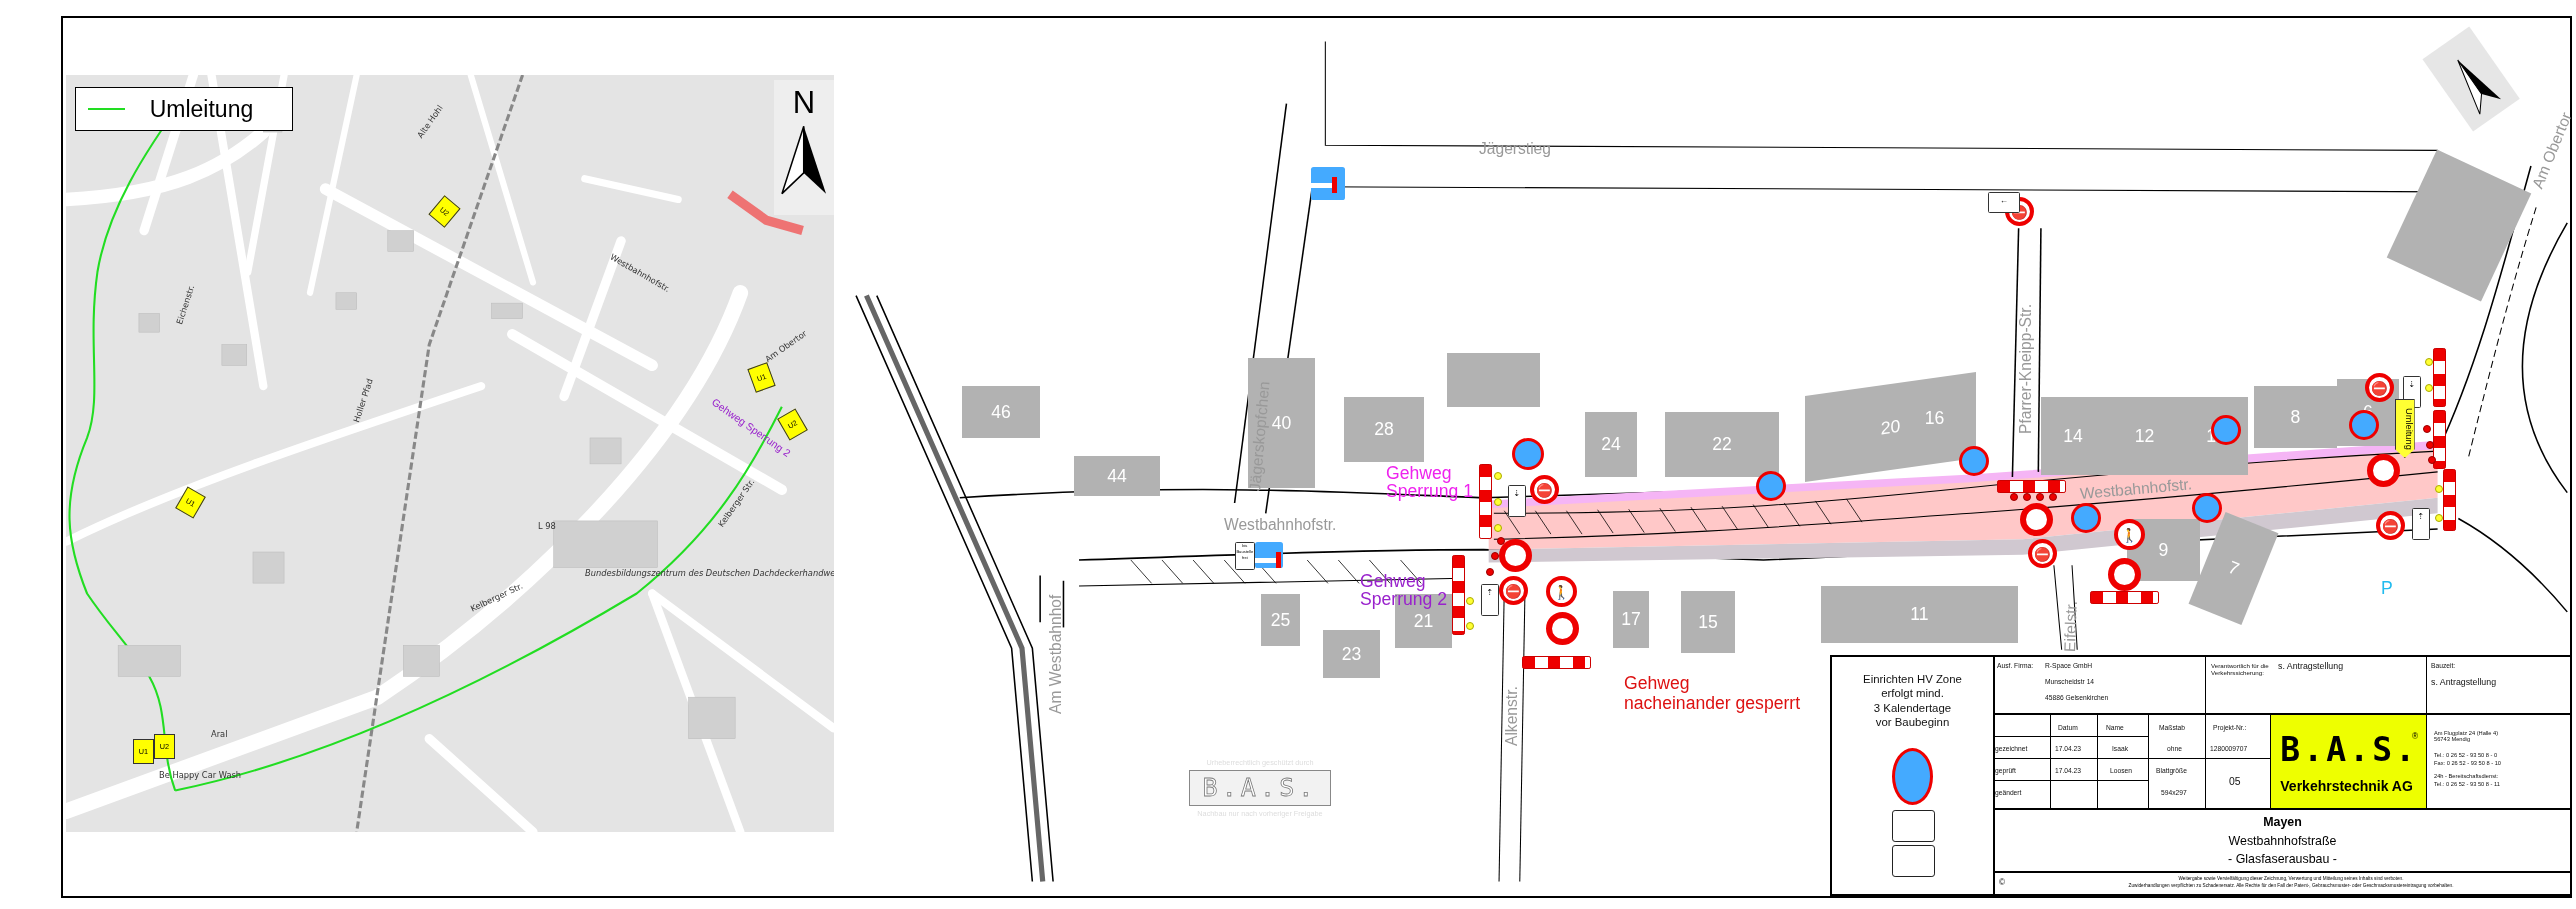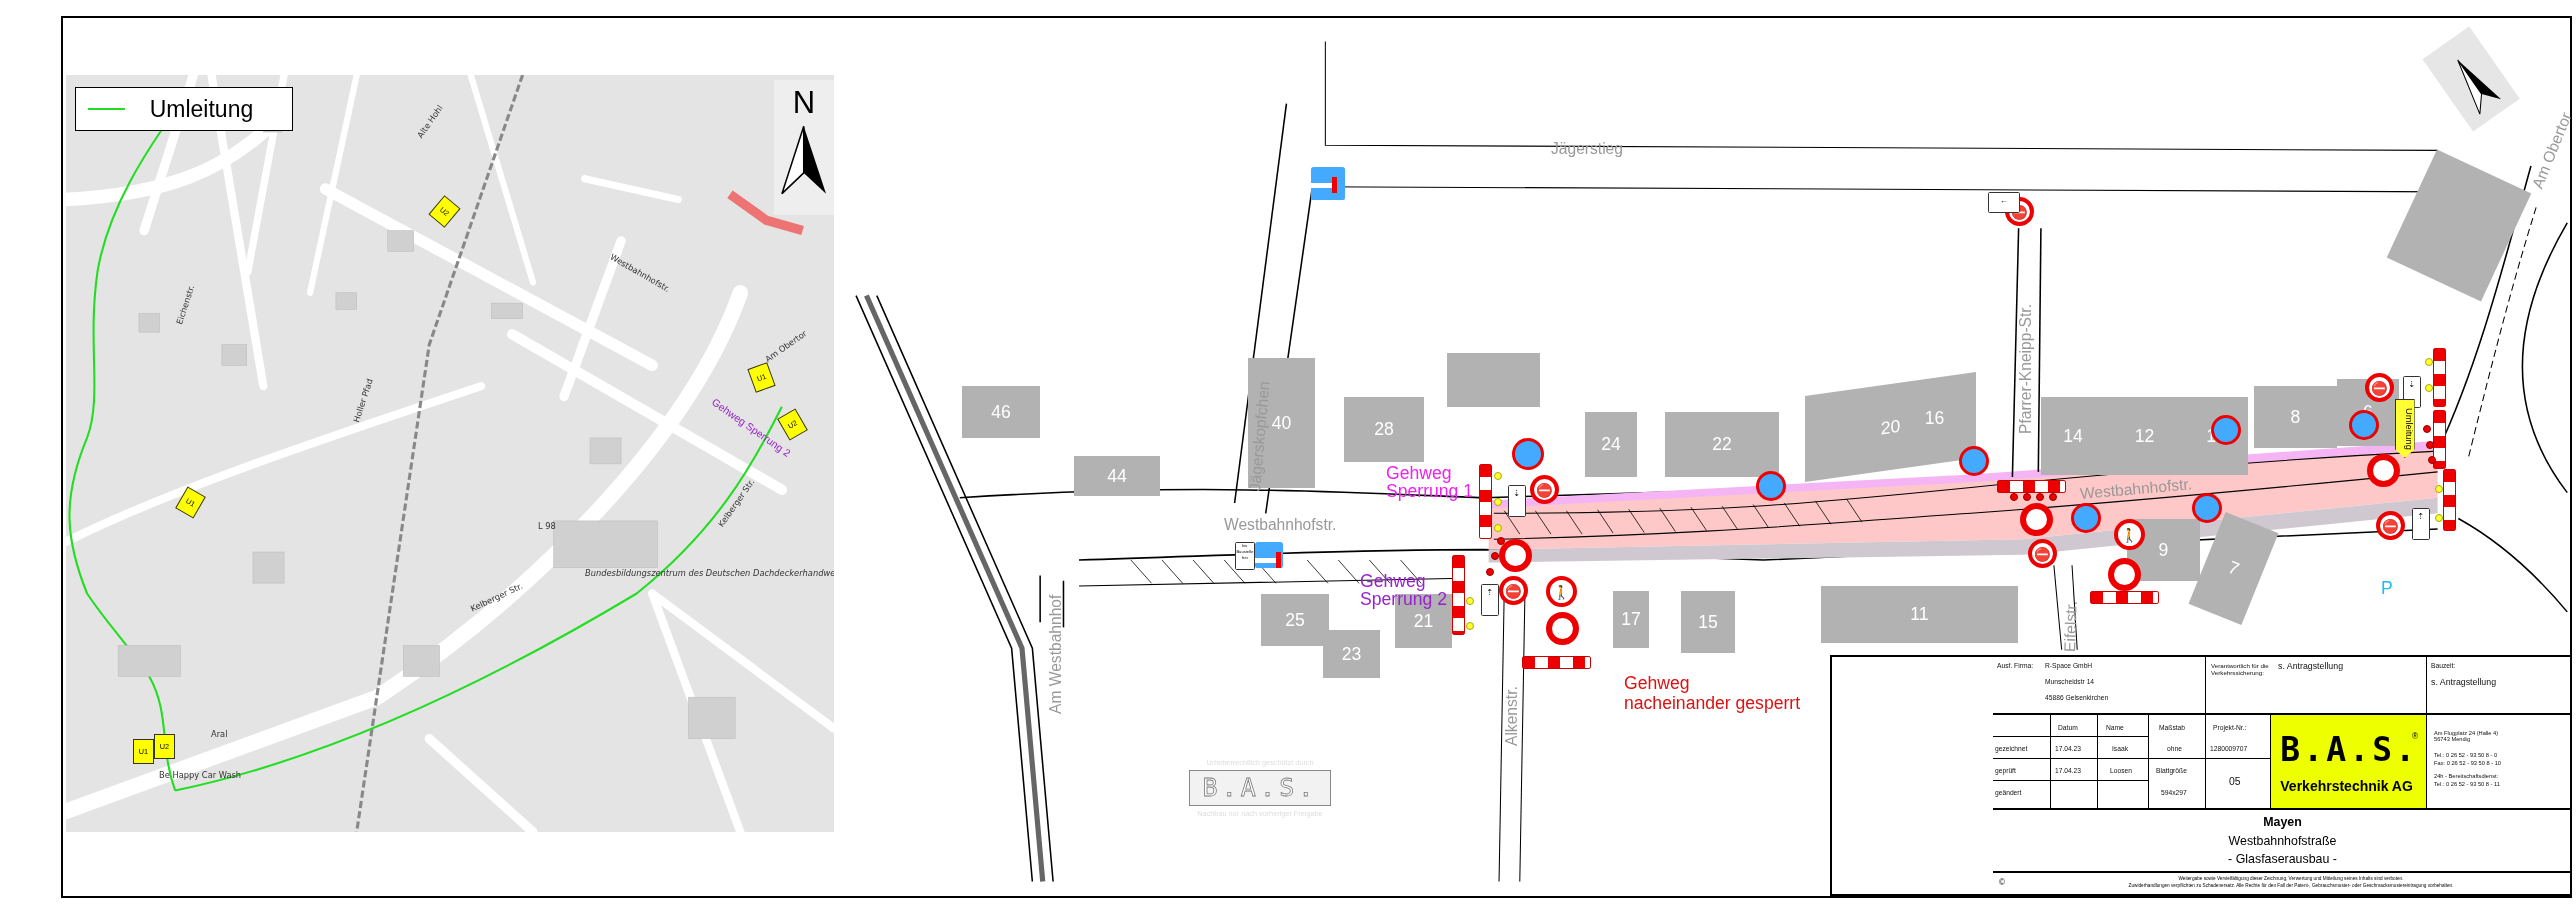--- a/index.html
+++ b/index.html
@@ -195,30 +195,30 @@
 <div class="bldg" style="left:1805px;top:384px;width:171px;height:86px;transform:skewY(-8deg);">20</div>
 <div class="bldg" style="left:1919px;top:405px;width:31px;height:26px;background:transparent;text-align:center;">16</div>
 <div class="bldg" style="left:2041px;top:397px;width:207px;height:78px;">
     <span style="margin-right:52px">14</span>
     <span style="margin-right:52px">12</span>
     <span>10</span>
   </div>
 <div class="bldg" style="left:2254px;top:386px;width:83px;height:62px;">8</div>
 <div class="bldg" style="left:2337px;top:379px;width:62px;height:67px;">6</div>
 <div class="bldg" style="left:2407px;top:166px;width:104px;height:119px;transform:rotate(25deg);"></div>
-<div class="bldg" style="left:1261px;top:594px;width:68px;height:52px;">25</div>
+<div class="bldg" style="left:1261px;top:594px;width:39px;height:52px;">25</div>
 <div class="bldg" style="left:1323px;top:630px;width:57px;height:48px;">23</div>
 <div class="bldg" style="left:1395px;top:594px;width:57px;height:54px;">21</div>
 <div class="bldg" style="left:1613px;top:591px;width:36px;height:57px;">17</div>
 <div class="bldg" style="left:1681px;top:591px;width:54px;height:62px;">15</div>
 <div class="bldg" style="left:1821px;top:586px;width:197px;height:57px;">11</div>
 <div class="bldg" style="left:2127px;top:519px;width:73px;height:62px;">9</div>
 <div class="bldg" style="left:2205px;top:519px;width:57px;height:99px;transform:rotate(22deg);">7</div>
 
-<div class="street-lbl" style="left:1551px;top:140px;">Jägerstieg</div>
+<div class="street-lbl" style="left:1479px;top:140px;">Jägerstieg</div>
 <div class="street-lbl" style="left:1255px;top:482px;transform:rotate(-85deg);">Jägerskopfchen</div>
 <div class="street-lbl" style="left:1224px;top:516px;">Westbahnhofstr.</div>
 <div class="street-lbl" style="left:2080px;top:485px;transform:rotate(-5deg);">Westbahnhofstr.</div>
 <div class="street-lbl" style="left:1056px;top:705px;transform:rotate(-90deg);">Am Westbahnhof</div>
 <div class="street-lbl" style="left:1512px;top:737px;transform:rotate(-90deg);">Alkenstr.</div>
 <div class="street-lbl" style="left:2070px;top:643px;transform:rotate(-88deg);">Eifelstr.</div>
 <div class="street-lbl" style="left:2026px;top:425px;transform:rotate(-90deg);">Pfarrer-Kneipp-Str.</div>
 <div class="street-lbl" style="left:2537px;top:179px;transform:rotate(-68deg);">Am Obertor</div>
 
 <div class="label-magenta" style="left:1386px;top:464px;white-space:pre;">Gehweg
@@ -293,20 +293,29 @@
 
 <div style="position:absolute;left:2395px;top:399px;width:17.6px;height:57px;background:#ffff33;border:1px solid #333;writing-mode:vertical-rl;font-size:9.3px;text-align:center;clip-path:polygon(0 0,100% 0,100% 85%,50% 100%,0 85%);">Umleitung</div>
 
 <div class="watermark">
   <div>Urheberrechtlich geschützt durch</div>
   <div class="box">B.A.S.</div>
   <div style="width:130px;margin:0 auto;">Nachbau nur nach vorheriger Freigabe</div>
 </div>
 
 <div class="tb">
+  <div class="tb-left" style="width:161px;">
+    <div class="txt" style="white-space:pre;">Einrichten HV Zone
+erfolgt mind.
+3 Kalendertage
+vor Baubeginn</div>
+    <div class="circ nostop" style="position:absolute;left:60px;top:91px;width:41px;height:57px;"></div>
+    <div style="position:absolute;left:60px;top:153px;width:41px;height:30px;border:1.6px solid #222;border-radius:3.1px;background:#fff;"></div>
+    <div style="position:absolute;left:60px;top:188px;width:41px;height:30px;border:1.6px solid #222;border-radius:3.1px;background:#fff;"></div>
+  </div>
 
   <div class="cell" style="left:165px;top:5.2px;">Ausf. Firma:</div>
   <div class="cell" style="left:187px;top:5.2px;margin-left:0;left:213px;">R-Space GmbH</div>
   <div class="cell" style="left:213px;top:21px;">Munscheidstr 14</div>
   <div class="cell" style="left:213px;top:37px;">45886 Gelsenkirchen</div>
   <div class="vline" style="left:373px;top:0;height:56px;"></div>
   <div class="cell" style="left:379px;top:5.2px;width:62px;font-size:6.2px;">Verantwortlich für die Verkehrssicherung:</div>
   <div class="cell" style="left:446px;top:4.1px;font-size:8.8px;">s. Antragstellung</div>
   <div class="vline" style="left:594px;top:0;height:56px;"></div>
   <div class="cell" style="left:599px;top:5.2px;">Bauzeit:</div>

